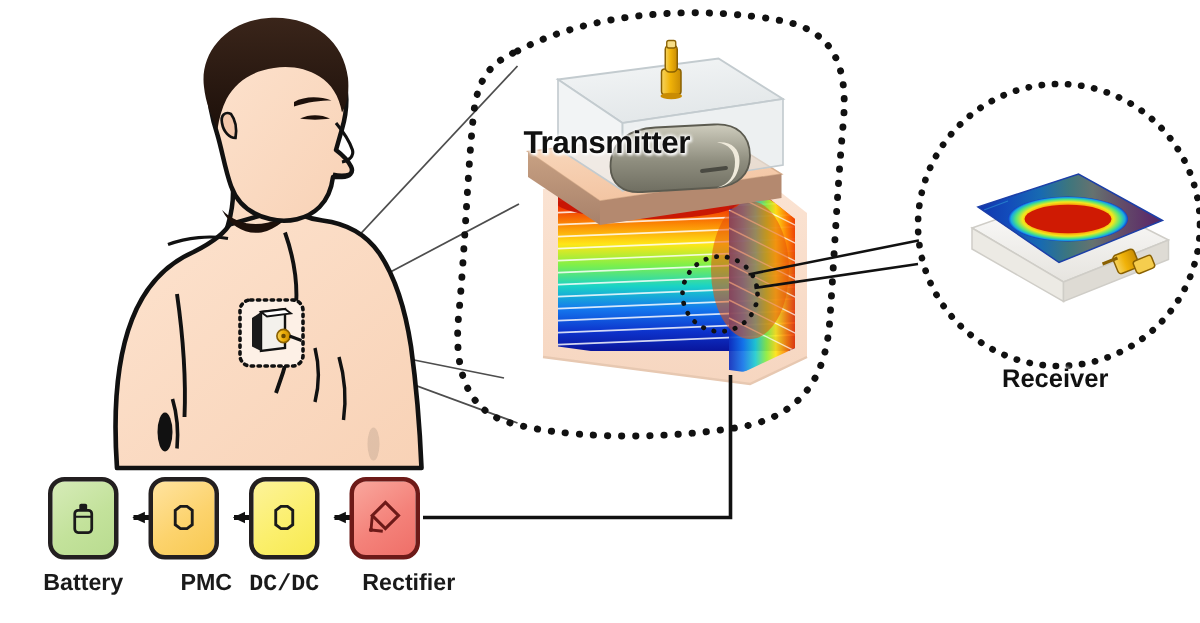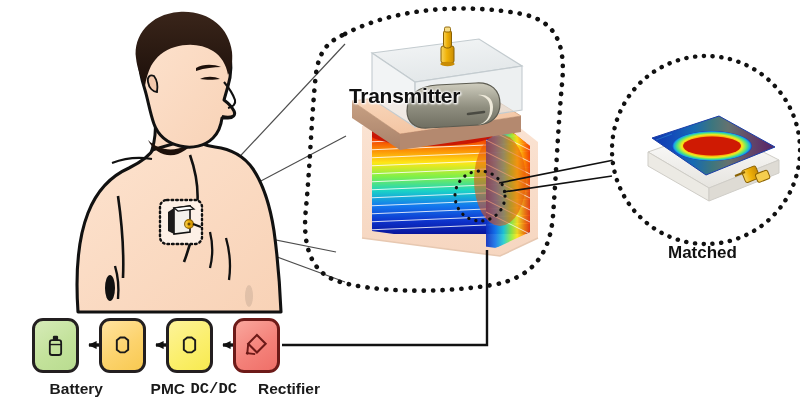--- a/index.html
+++ b/index.html
@@ -19,21 +19,21 @@
   
   .chain{position:absolute;left:32px;top:318px;}
   .blk{position:absolute;width:47px;height:55px;border:3px solid #231f20;
        border-radius:11px;box-sizing:border-box;}
   .blk-battery{left:0;  background:linear-gradient(145deg,#d6ebb8 0%,#c3e29b 55%,#b9dc90 100%);}
   .blk-pmc{    left:67px;background:linear-gradient(145deg,#ffe3a0 0%,#fcd36d 55%,#f8c951 100%);}
   .blk-dcdc{   left:134px;background:linear-gradient(145deg,#fdf39a 0%,#fbef6d 55%,#f7ea50 100%);}
   .blk-rect{   left:201px;background:linear-gradient(145deg,#f9a79d 0%,#f4827a 55%,#ef6f68 100%);
                border-color:#6d1a18;}
   .blk .gl{position:absolute;left:0;top:0;right:0;bottom:0;}
-  .cap{position:absolute;top:62px;width:95px;text-align:right;font-size:15.5px;
+  .cap{position:absolute;top:62px;width:95px;text-align:center;font-size:15.5px;
        font-weight:bold;color:#1a1a1a;}
   .cap-battery{left:-24px;} .cap-pmc{left:58px;}
   .cap-dcdc{left:110px;font-family:Liberation Mono, monospace;}    .cap-rect{left:193px;}
 </style>
 </head>
 <body>
 
 <div id="stage">
 
   <svg class="layer" viewBox="0 0 800 415">
@@ -338,15 +338,15 @@
 
     <div class="cap cap-battery">Battery</div>
     <div class="cap cap-pmc">PMC</div>
     <div class="cap cap-dcdc">DC/DC</div>
     <div class="cap cap-rect">Rectifier</div>
   </div>
 
   <div class="lbl lbl-transmitter">Transmitter</div>
 
 
-  <div class="lbl lbl-receiver">Matched</div>
+  <div class="lbl lbl-receiver">Receiver</div>
 
 </div>
 
 </body></html>

